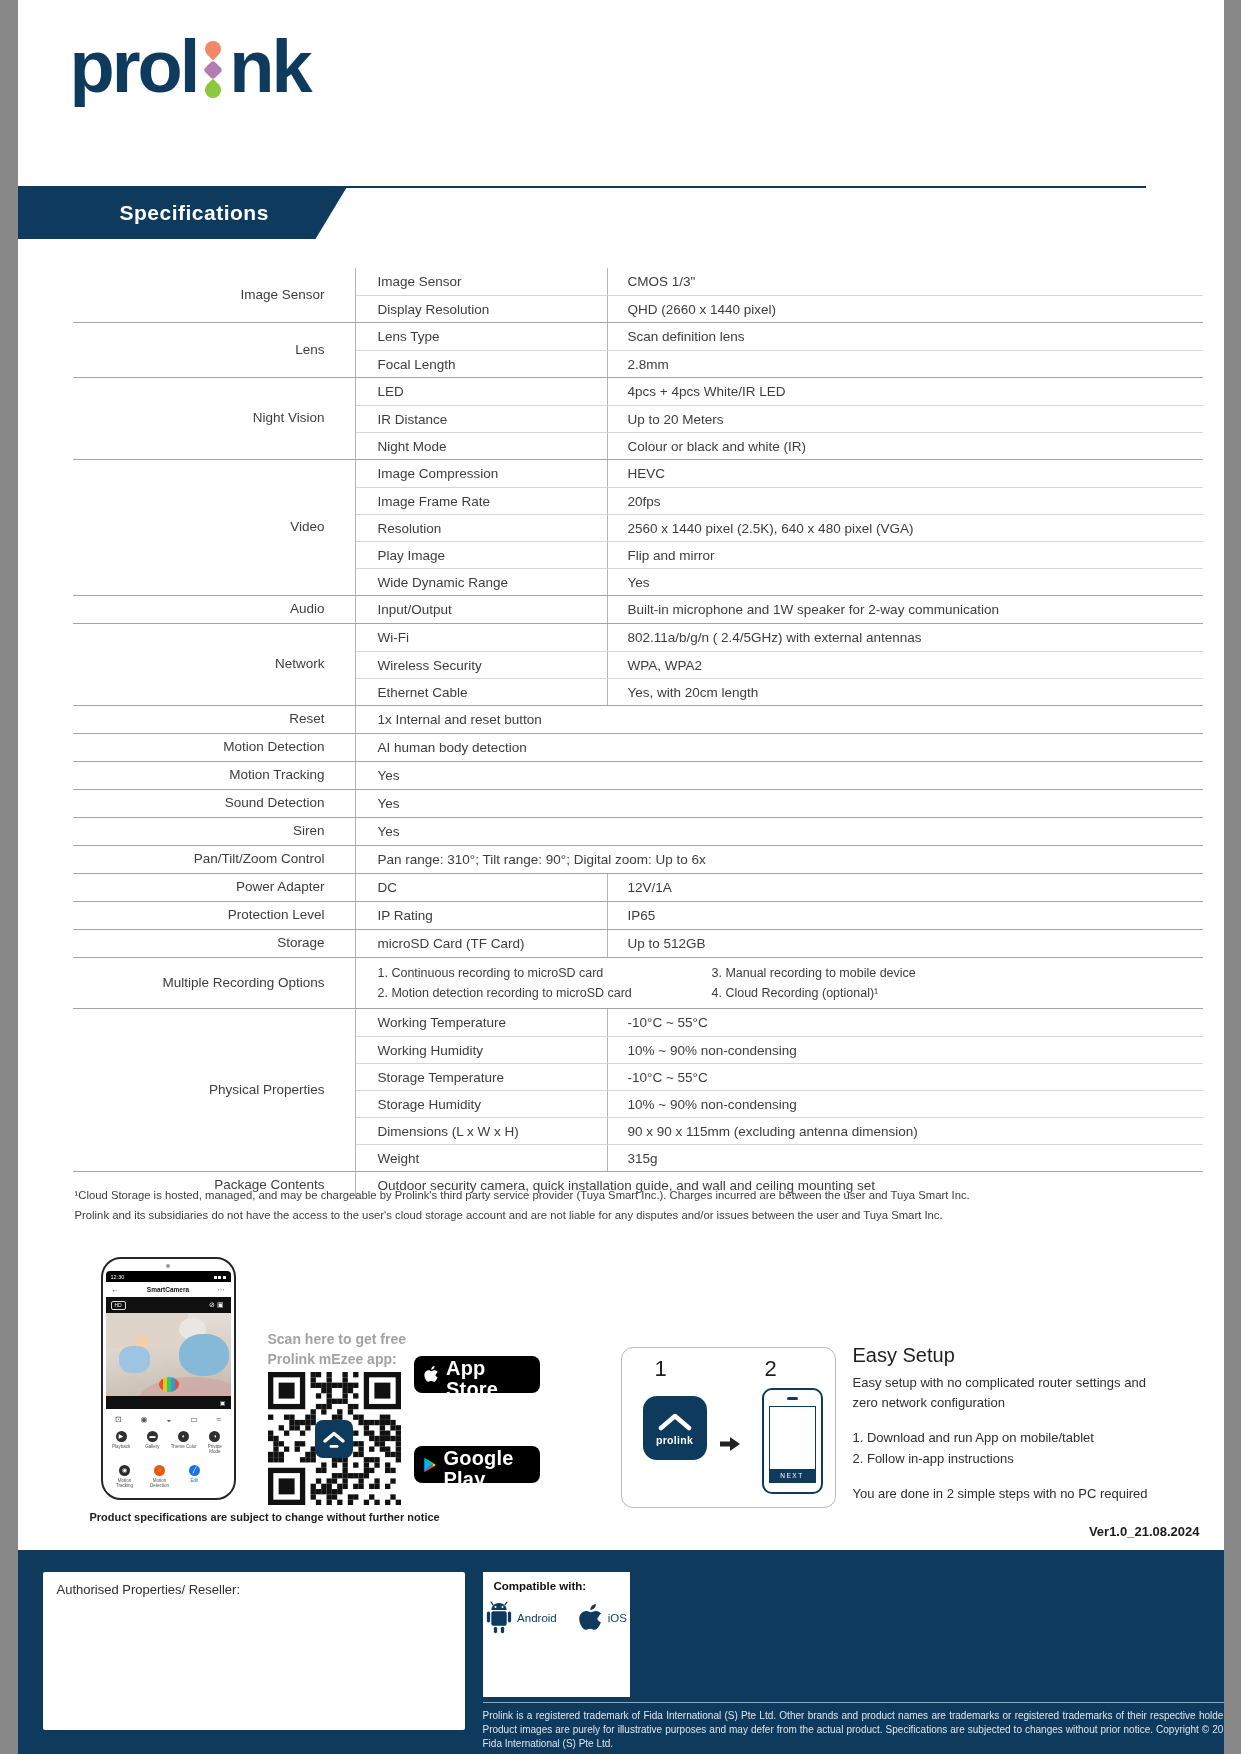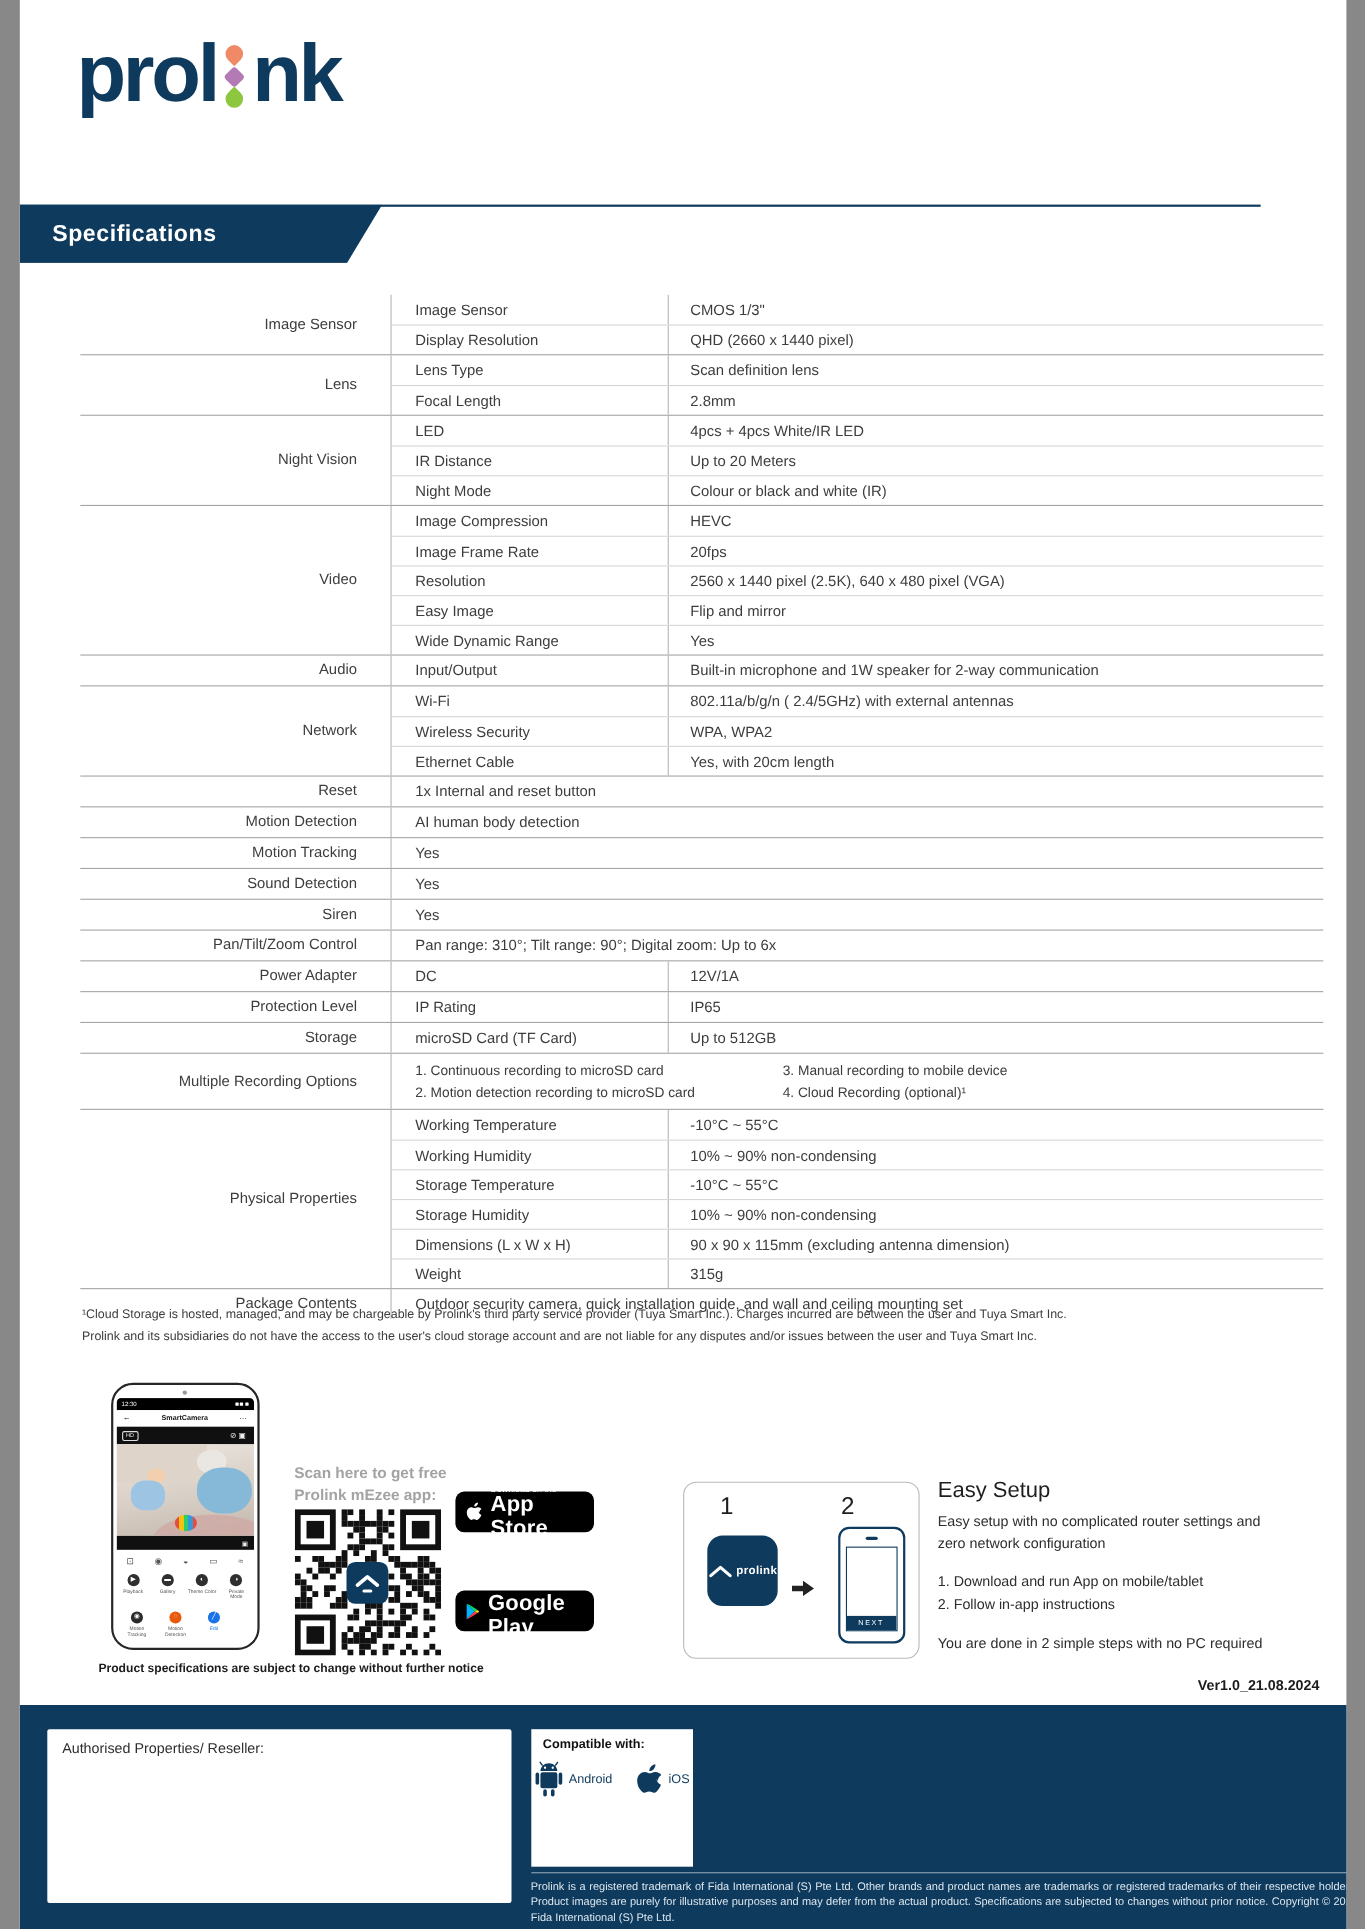--- a/index.html
+++ b/index.html
@@ -17,21 +17,21 @@
   .istack{display:inline-flex;flex-direction:column;align-items:center;justify-content:space-between;
           height:57px;width:22px;margin:0 5px 6px 5px}
   .dot-o{width:16px;height:16px;background:var(--orange);border-radius:50% 50% 0 50%;transform:rotate(45deg)}
   .dot-p{width:14px;height:14px;background:var(--purple);border-radius:22%;transform:rotate(45deg)}
   .dot-g{width:16px;height:16px;background:var(--green);border-radius:0 50% 50% 50%;transform:rotate(45deg)}
 
   
   .top-rule{position:absolute;left:0;top:186px;width:1128px;height:2px;background:var(--navy)}
   .banner{position:absolute;left:0;top:186px;width:330px;height:53px;background:var(--navy);
           clip-path:polygon(0 0,100% 0,90.3% 100%,0 100%);
-          display:flex;align-items:center;padding-left:30px;
+          display:flex;align-items:center;padding-left:102px;
           color:#fff;font-size:21px;font-weight:bold;letter-spacing:.5px}
 
   
   .spec{position:absolute;left:55px;top:268px;width:1130px;font-size:13.5px}
   .group{display:flex}
   .group.sep{border-top:1px solid var(--line-strong)}
   .cat{width:282px;display:flex;align-items:center;justify-content:flex-end;
        padding-right:30px;text-align:right;line-height:1.25}
   .rows{flex:1;border-left:1px solid var(--line-mid);display:flex;flex-direction:column}
   .row{display:flex;height:27px;align-items:stretch}
@@ -91,21 +91,21 @@
   .badge .txt .t1{font-size:8px;line-height:1.2}
   .badge .txt .t2{font-size:20px;font-weight:bold;line-height:1.05;letter-spacing:.2px}
   .badge.play .txt .t1{font-size:7px;font-weight:bold;letter-spacing:.5px}
 
   
   .setup-box{position:absolute;left:603px;top:1347px;width:215px;height:161px;background:#fff;
              border:1.5px solid #b9b9b9;border-radius:12px}
   .setup-num{position:absolute;font-size:22px;color:#1e1e1e}
   .n1{left:33px;top:8px}.n2{left:143px;top:8px}
   .app-ic{position:absolute;left:21px;top:48px;width:64px;height:64px;background:var(--navy);border-radius:14px;
-          display:flex;align-items:center;justify-content:center;gap:3px}
+          display:flex;flex-direction:column;align-items:center;justify-content:center;gap:3px}
   .app-ic .nm{color:#fff;font-size:10.5px;font-weight:bold;letter-spacing:.3px}
   .s-arrow{position:absolute;left:98px;top:88px}
   .mini-phone{position:absolute;left:140px;top:40px;width:61px;height:106px;border:2.5px solid var(--navy);
               border-radius:10px;background:#fff}
   .mini-dash{position:absolute;left:50%;top:7px;width:11px;height:2.5px;margin-left:-5.5px;background:var(--navy);border-radius:2px}
   .mini-screen{position:absolute;left:5px;right:5px;top:16px;bottom:9px;border:1.5px solid var(--navy);overflow:hidden}
   .mini-screen .appnm{margin-top:14px;text-align:center;font-size:7.5px;font-weight:bold;color:var(--navy);line-height:1.3}
   .mini-next{position:absolute;left:0;right:0;bottom:0;height:13px;background:var(--navy);color:#fff;
              font-size:6.5px;letter-spacing:1.5px;display:flex;align-items:center;justify-content:center}
   .setup-copy{position:absolute;left:835px;top:1344px;width:350px;color:#2e2e2e}
@@ -201,21 +201,21 @@
           </div>
           <div class="row rline">
             <div class="cell-label">Image Frame Rate</div>
             <div class="cell-value">20fps</div>
           </div>
           <div class="row rline">
             <div class="cell-label">Resolution</div>
             <div class="cell-value">2560 x 1440 pixel (2.5K), 640 x 480 pixel (VGA)</div>
           </div>
           <div class="row rline">
-            <div class="cell-label">Easy Image</div>
+            <div class="cell-label">Play Image</div>
             <div class="cell-value">Flip and mirror</div>
           </div>
           <div class="row rline">
             <div class="cell-label">Wide Dynamic Range</div>
             <div class="cell-value">Yes</div>
           </div>
         </div>
       </div>
       <div class="group sep">
         <div class="cat">Audio</div>

